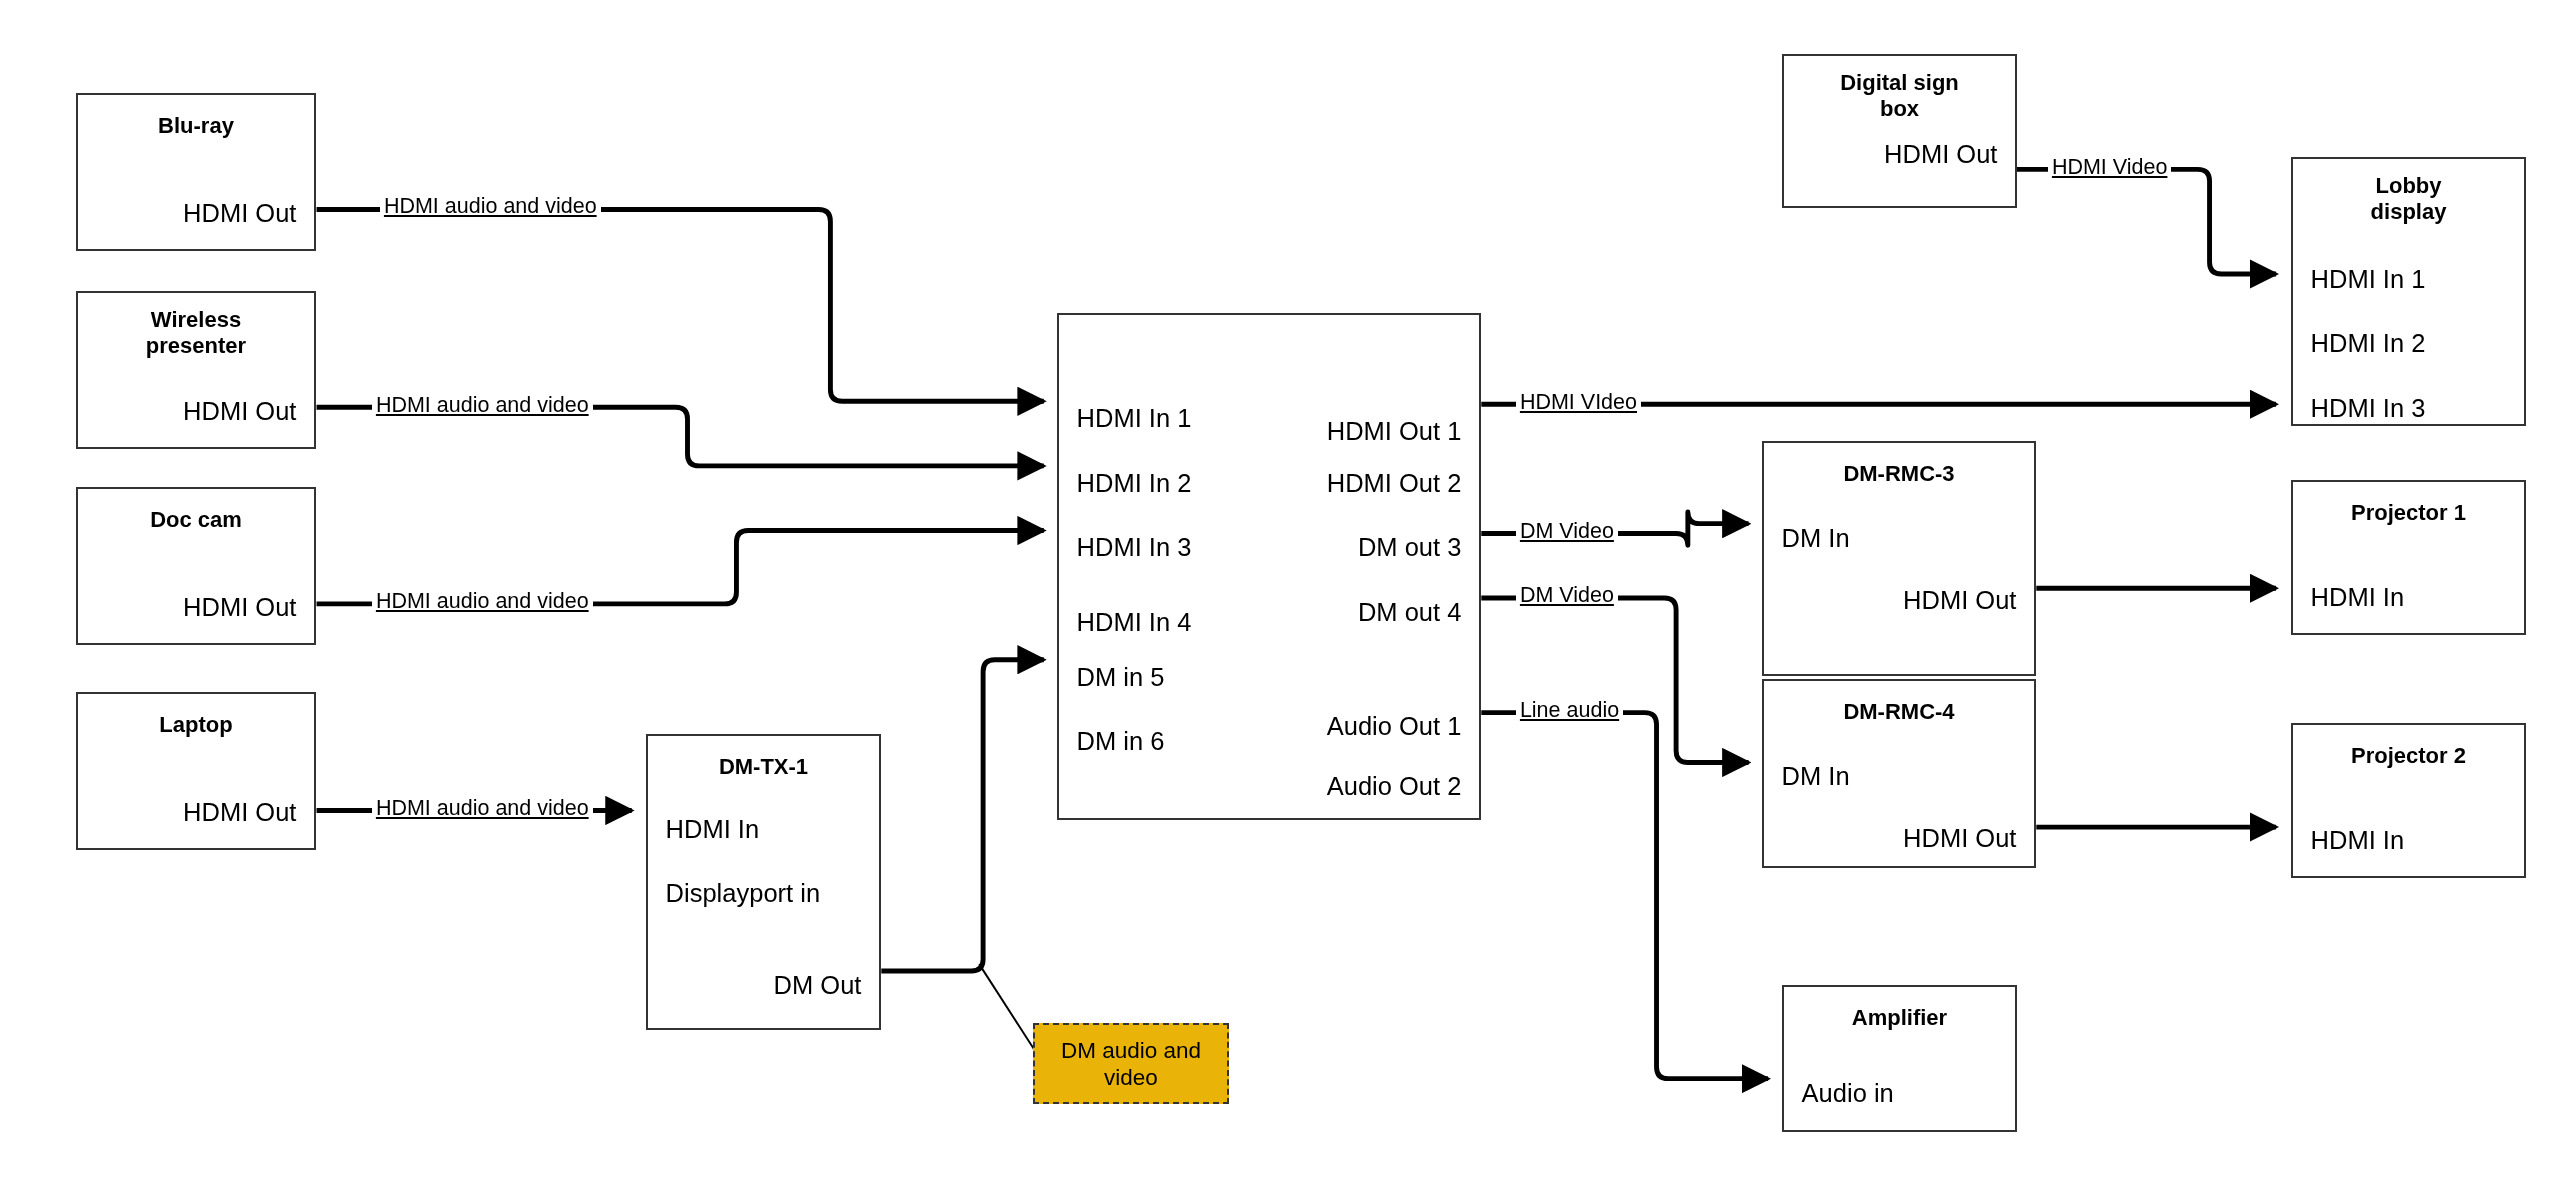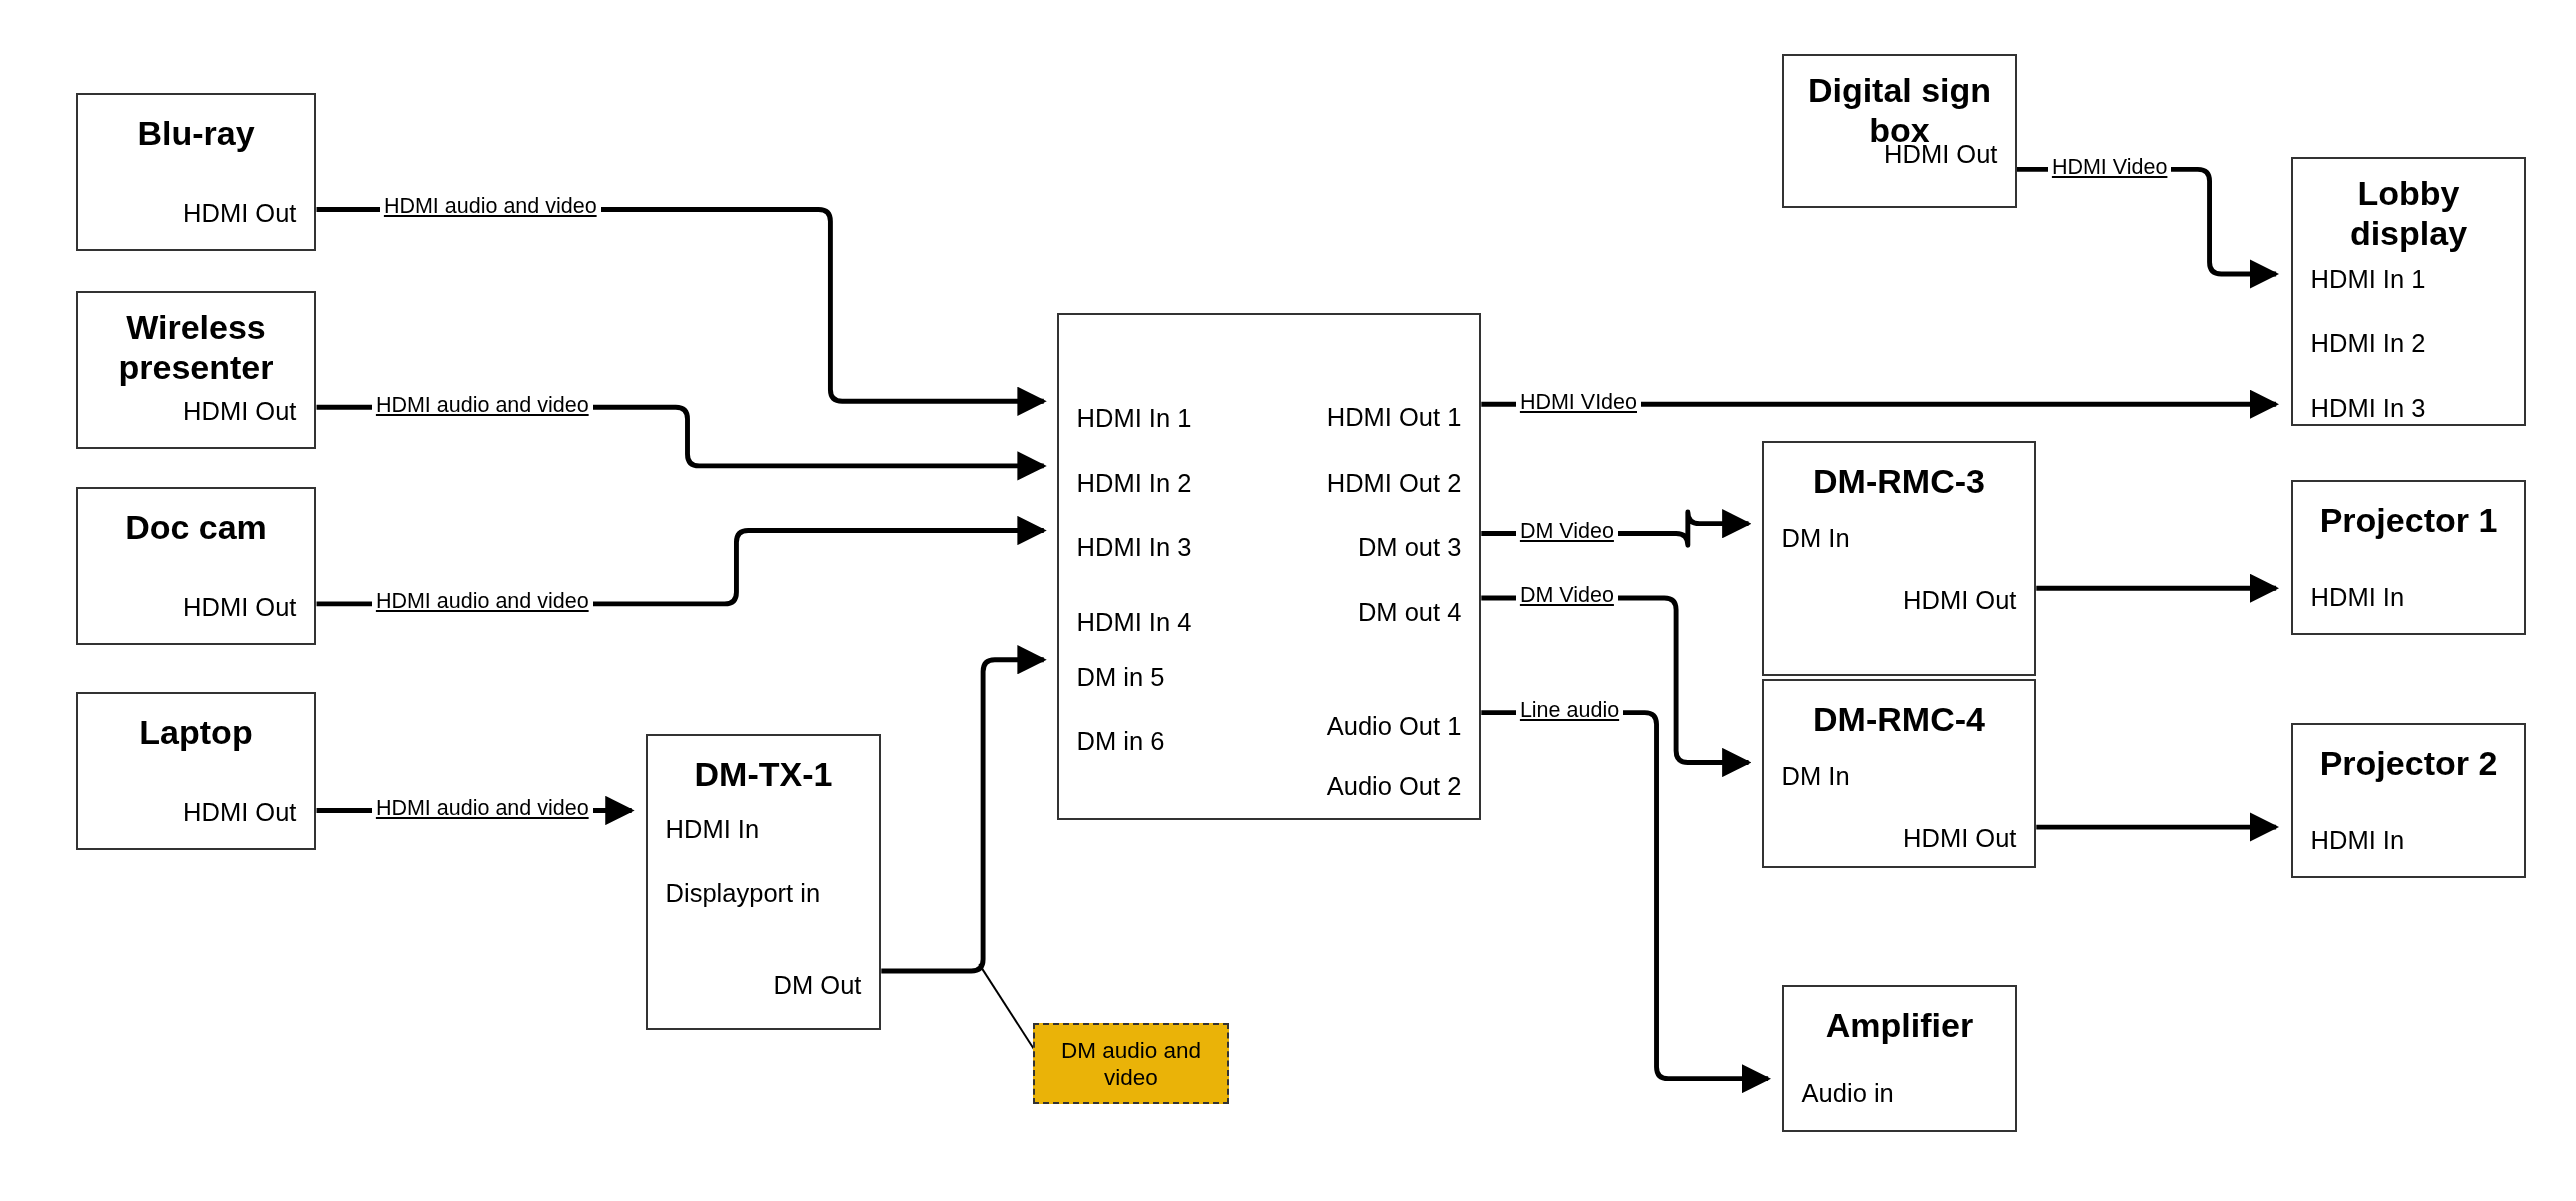--- a/index.html
+++ b/index.html
@@ -31,21 +31,21 @@
     box-sizing: border-box;
     border: 2.9px solid #333333;
     background: #ffffff;
   }
   .node-title {
     position: absolute;
     left: 0;
     right: 0;
     text-align: center;
     font-weight: bold;
-    font-size: 34px;
+    font-size: 22px;
     color: #000000;
     line-height: 1.18;
   }
   .port {
     position: absolute;
     font-size: 25.5px;
     color: #000000;
     white-space: nowrap;
     line-height: 1;
   }
@@ -127,21 +127,21 @@
         <div class="port left" style="top: 145px;">Displayport in</div>
         <div class="port right" style="top: 237px;">DM Out</div>
       </div>
       <div class="node" style="left: 1057px; top: 313px; width: 424px; height: 507px; border-color: rgb(51, 51, 51);">
         <div class="port left" style="top: 91px;">HDMI In 1</div>
         <div class="port left" style="top: 156px;">HDMI In 2</div>
         <div class="port left" style="top: 220px;">HDMI In 3</div>
         <div class="port left" style="top: 295px;">HDMI In 4</div>
         <div class="port left" style="top: 350px;">DM in 5</div>
         <div class="port left" style="top: 414px;">DM in 6</div>
-        <div class="port right" style="top: 90px;">HDMI Out 1</div>
+        <div class="port right" style="top: 104px;">HDMI Out 1</div>
         <div class="port right" style="top: 156px;">HDMI Out 2</div>
         <div class="port right" style="top: 220px;">DM out 3</div>
         <div class="port right" style="top: 285px;">DM out 4</div>
         <div class="port right" style="top: 399px;">Audio Out 1</div>
         <div class="port right" style="top: 459px;">Audio Out 2</div>
       </div>
       <div class="node" style="left: 1782px; top: 54px; width: 235px; height: 154px; border-color: rgb(51, 51, 51);">
         <div class="node-title" style="top: 13.7px;">Digital sign<br>box</div>
         <div class="port right" style="top: 86px;">HDMI Out</div>
       </div>

